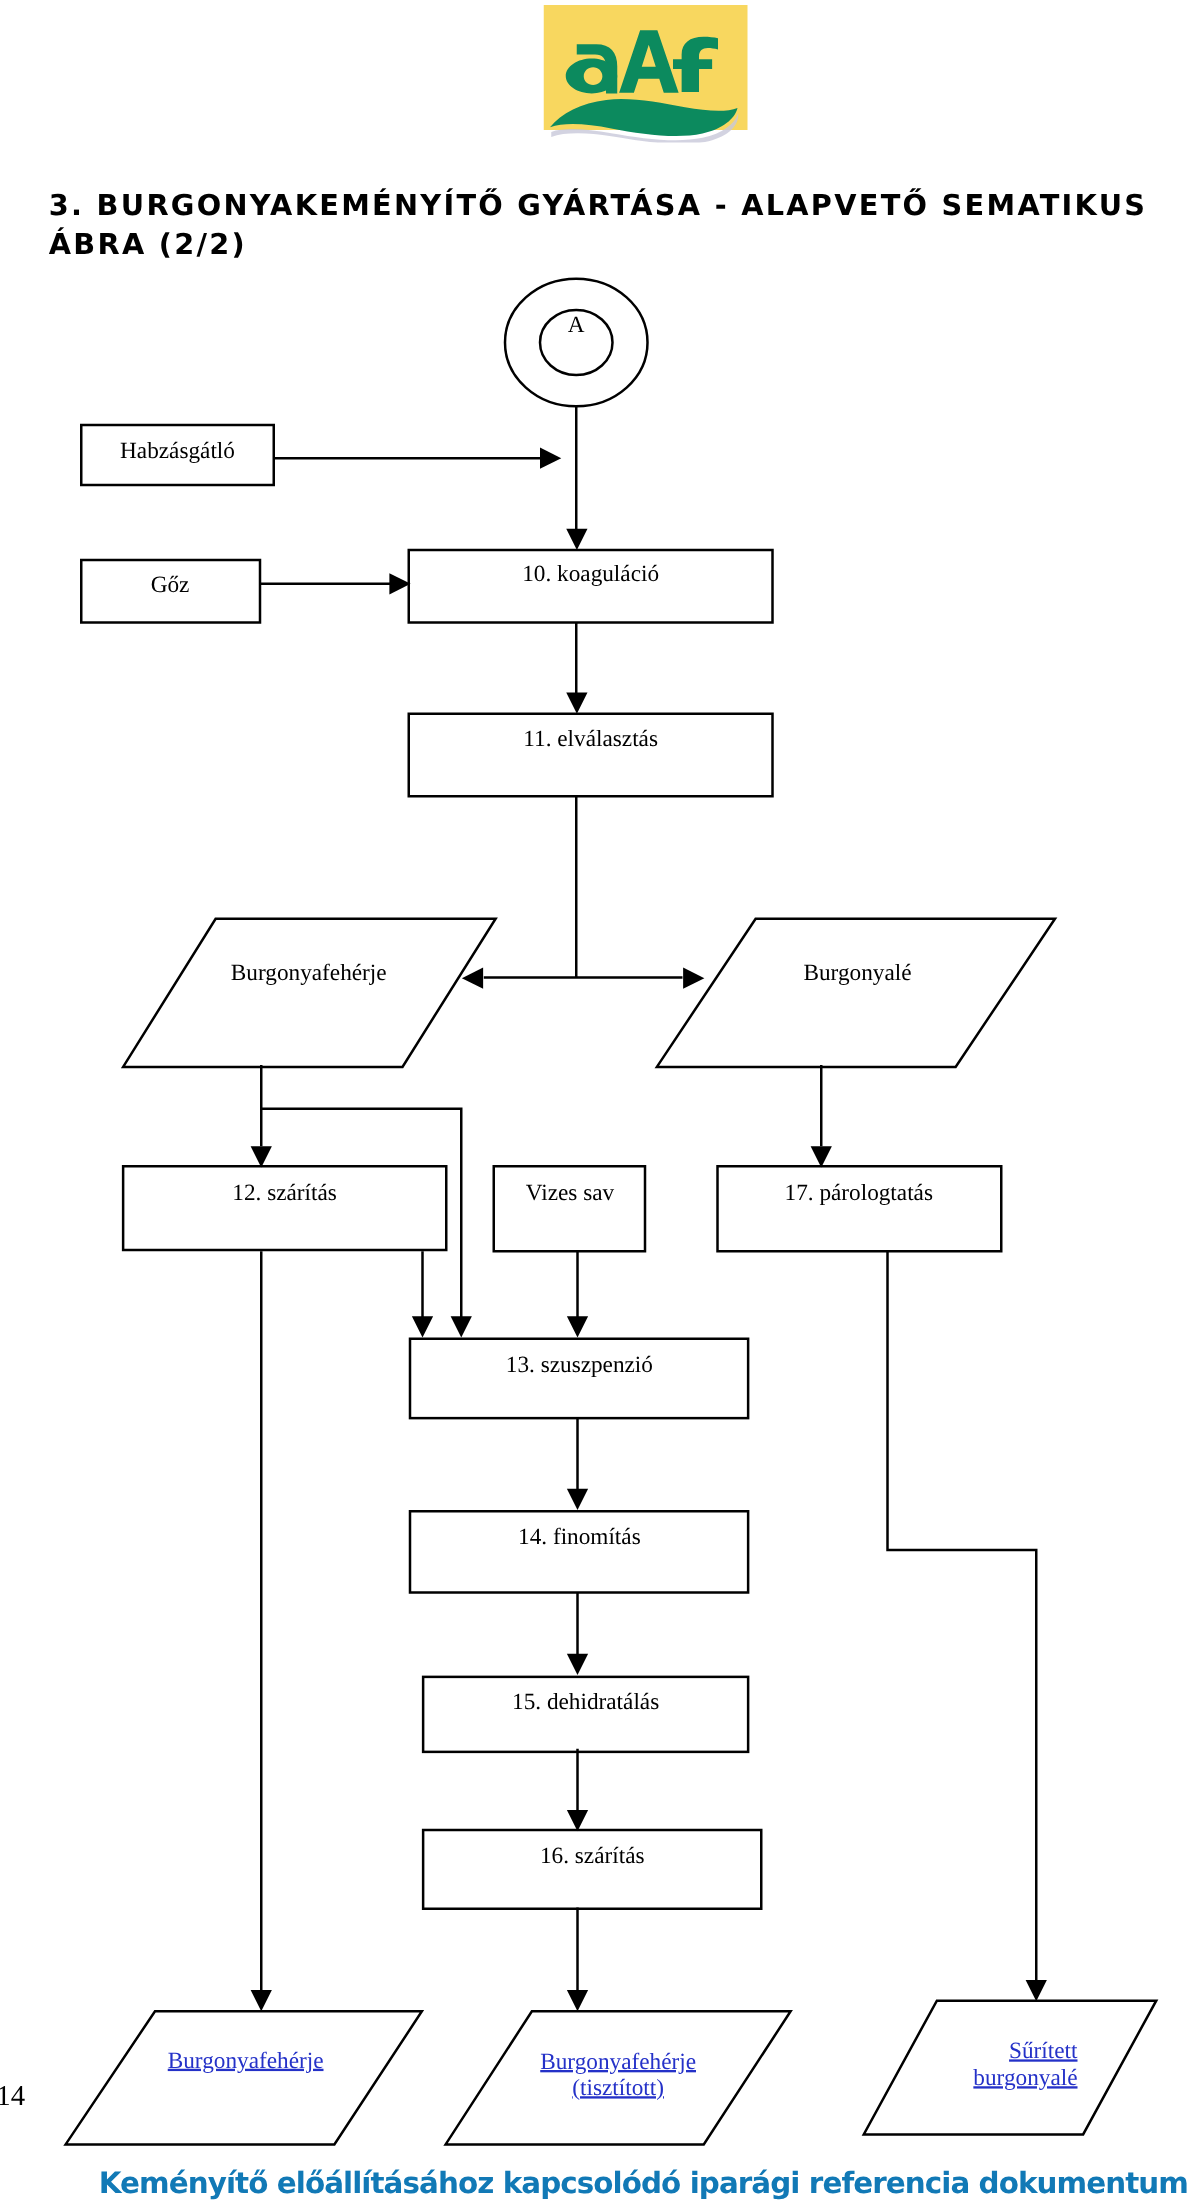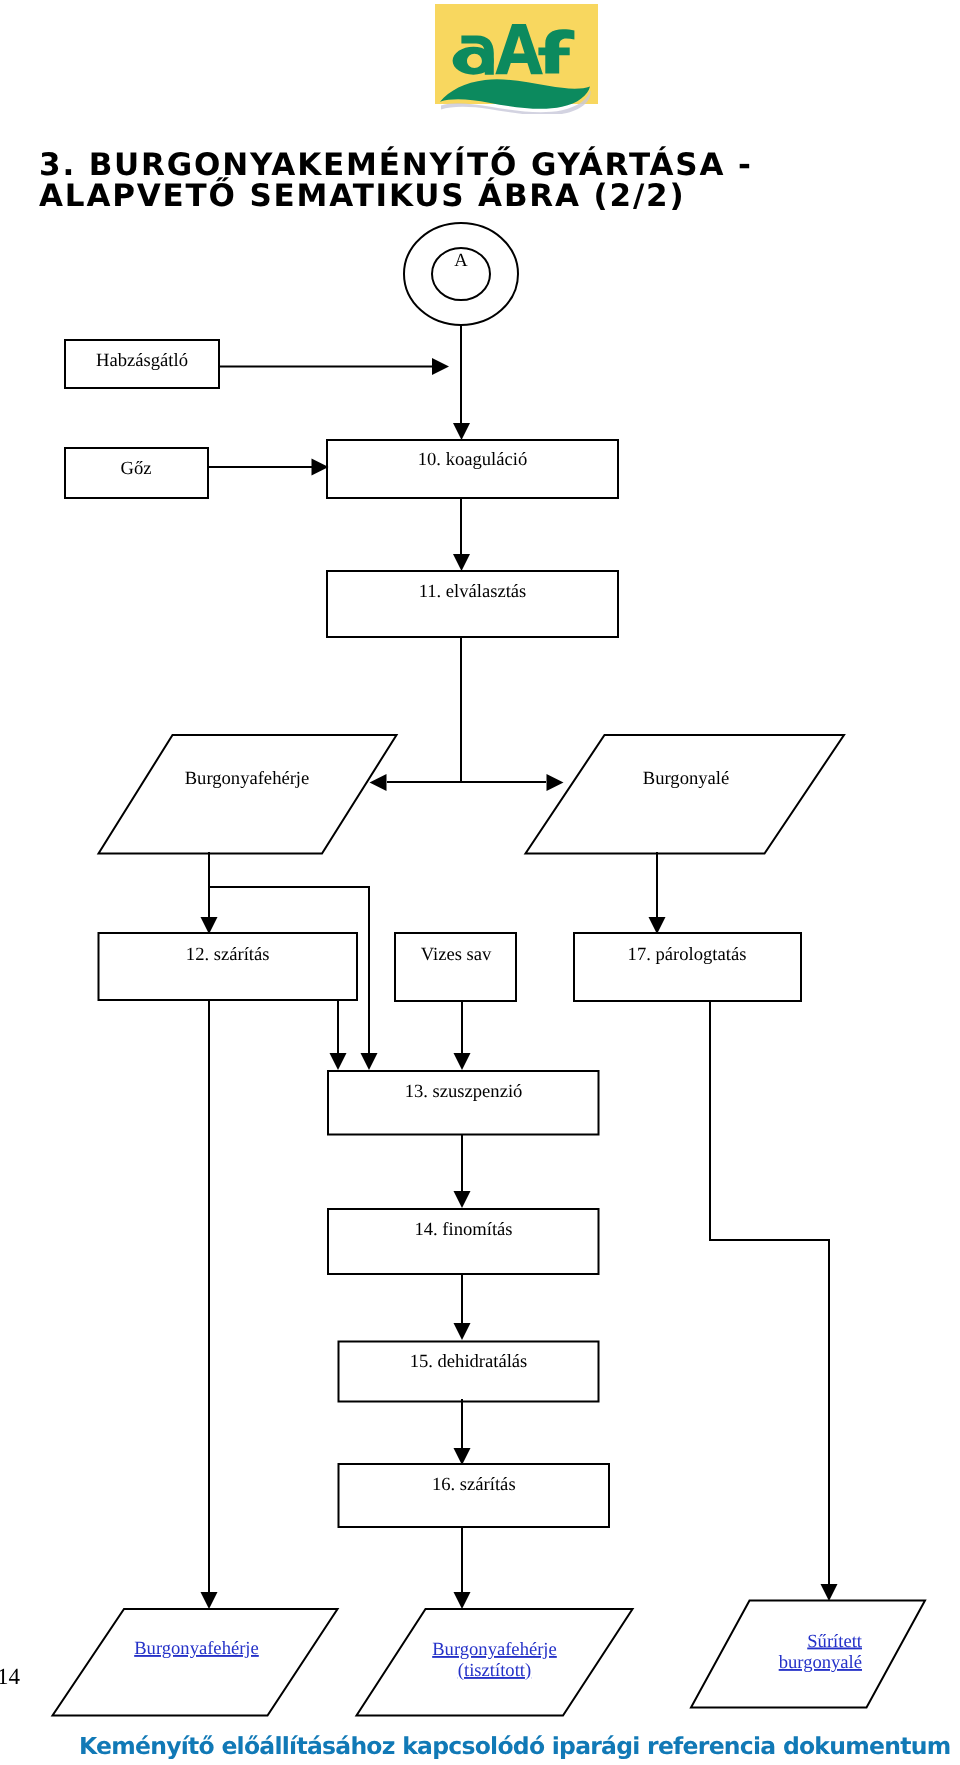--- a/index.html
+++ b/index.html
@@ -6,21 +6,21 @@
   html,body{margin:0;padding:0;background:#ffffff;}
   *{-webkit-font-smoothing:antialiased;text-rendering:geometricPrecision;}
   body{width:960px;height:1765px;position:relative;overflow:hidden;
        font-family:"Liberation Serif", serif;-webkit-font-smoothing:antialiased;}
   #page{position:absolute;left:0;top:0;width:960px;height:1765px;}
 
   .logo{position:absolute;left:432px;top:-4px;width:170px;height:118px;}
 
   .title{position:absolute;left:39px;top:149.5px;width:890px;
          font-family:"DejaVu Sans", sans-serif;font-weight:bold;
-         font-size:31px;line-height:31px;color:#000000;letter-spacing:1.83px;}
+         font-size:23px;line-height:31px;color:#000000;letter-spacing:1.83px;}
 
   .footer{position:absolute;left:79px;top:1734px;width:900px;text-align:left;
           font-family:"DejaVu Sans", sans-serif;font-weight:bold;white-space:nowrap;
           font-size:23.5px;line-height:24px;color:#1179b6;letter-spacing:-0.74px;}
 
   .pageno{position:absolute;left:-3px;top:1665px;font-size:23px;line-height:23px;color:#000000;
           font-family:"Liberation Serif", serif;}
 
   svg.flow{position:absolute;left:0;top:0;width:960px;height:1765px;overflow:visible;}
   svg.flow .shape{fill:#ffffff;stroke:#000000;stroke-width:2;}

